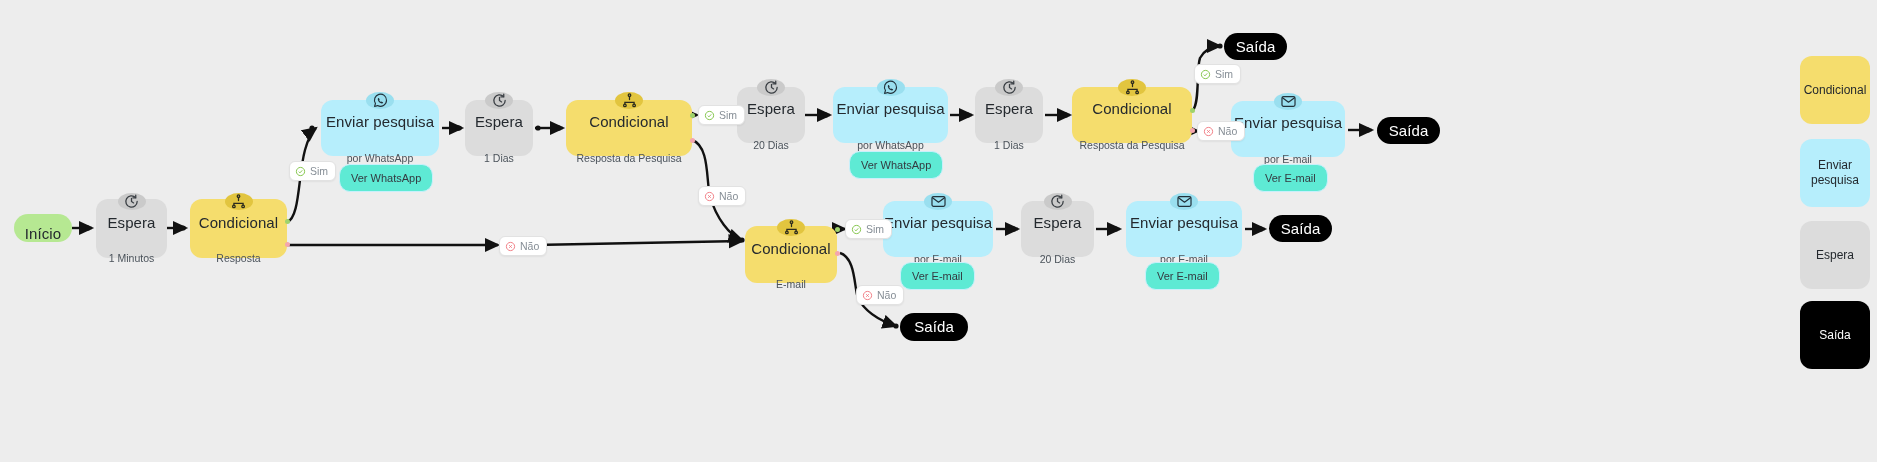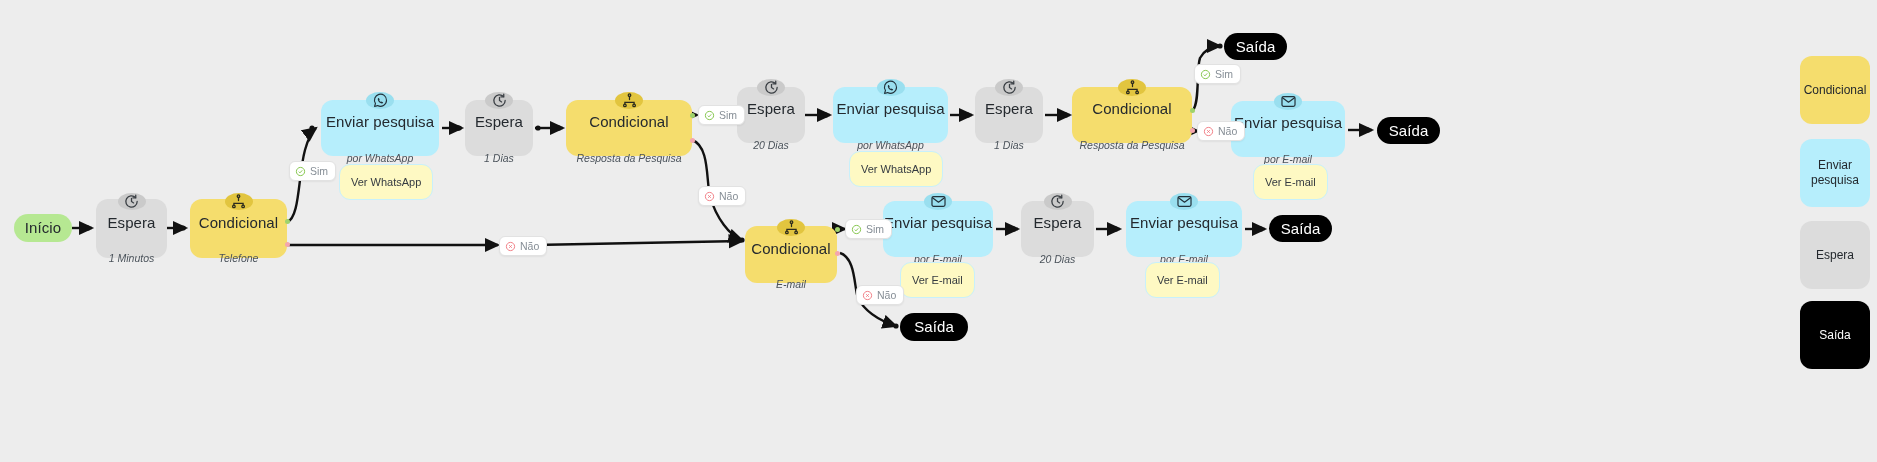--- a/index.html
+++ b/index.html
@@ -41,21 +41,20 @@
     font-size: 15px;
     color: #24292e;
     letter-spacing: .1px;
     white-space: nowrap;
   }
   .node .n-sub {
     font-size: 10.5px;
     color: #4a525a;
     margin-top: 21px;
     white-space: nowrap;
-    font-style: italic;
   }
   .node .n-icon {
     width: 28px;
     height: 28px;
     border-radius: 50%;
     display: flex;
     align-items: center;
     justify-content: center;
     margin-bottom: 4px;
   }
@@ -107,23 +106,23 @@
     color: #868e96;
     box-shadow: 0 1px 2px rgba(0,0,0,.06);
     white-space: nowrap;
   }
   .chip svg { display: block; }
 
   
   .ver-btn {
     position: absolute;
     box-sizing: border-box;
-    height: 36px;
+    height: 28px;
     padding: 0 11px;
-    background: #fef9c3;
+    background: #5eead4;
     border: 1.5px solid #c8f0fb;
     border-radius: 11px;
     display: flex;
     align-items: center;
     justify-content: center;
     font-size: 11px;
     color: #343a40;
     white-space: nowrap;
   }
 
@@ -228,21 +227,21 @@
       <circle cx="1231" cy="131" r="2.6"></circle>
       <circle cx="882" cy="229" r="2.6"></circle>
       <circle cx="1220" cy="46" r="2.6"></circle>
       <circle cx="896" cy="326" r="2.6"></circle>
       <circle cx="742" cy="240" r="2.6"></circle>
       <circle cx="459" cy="128" r="2.6"></circle>
       <circle cx="538" cy="128" r="2.6"></circle>
     </g>
   </svg>
 
-  <div class="node n-start" style="left:14px; top:214px; width:58px; height:28px;">
+  <div class="node n-start" style="left:14px; top:214px; width:58px; height:28px;justify-content:flex-end;">
     <div class="n-title">Início</div>
   </div>
 
   <div class="node n-wait" style="left:96px; top:199px; width:71px; height:59px;">
     <div class="n-icon">
       <svg width="17" height="17" viewBox="0 0 24 24" fill="none" stroke="#3a3f44" stroke-width="1.8" stroke-linecap="round">
         <path d="M20 12a8 8 0 1 1-2.3-5.6"></path>
           <path d="M18 3v4h-4"></path>
           <path d="M12 7.5V12l3 2"></path>
       </svg>
@@ -254,21 +253,21 @@
   <div class="node n-cond" style="left:190px; top:199px; width:97px; height:59px;">
     <div class="n-icon">
       <svg width="17" height="17" viewBox="0 0 24 24" fill="none" stroke="#2b2b1e" stroke-width="1.8" stroke-linecap="round">
         <circle cx="12" cy="4.5" r="1.8"></circle>
           <circle cx="5.5" cy="19" r="1.8"></circle>
           <circle cx="18.5" cy="19" r="1.8"></circle>
         <path d="M12 6.3v4.4M5.5 17.2v-2.6h13v2.6M5.5 14.6h13"></path>
       </svg>
     </div>
     <div class="n-title">Condicional</div>
-    <div class="n-sub">Telefone</div>
+    <div class="n-sub">Resposta</div>
   </div>
   <div class="port port-yes" style="left:285px; top:219px;"></div>
   <div class="port port-no" style="left:285px; top:242px;"></div>
 
   <div class="node n-send" style="left:321px; top:100px; width:118px; height:56px;">
     <div class="n-icon">
       <svg width="17" height="17" viewBox="0 0 24 24" fill="none" stroke="#22313a" stroke-width="1.6" stroke-linecap="round" stroke-linejoin="round">
         <path d="M20.5 11.8a8.5 8.5 0 0 1-12.6 7.4L3.6 20.4l1.3-4.2A8.5 8.5 0 1 1 20.5 11.8z"></path>
         <path d="M9.2 8.6c.3-.1.6 0 .8.4l.7 1.4c.1.3 0 .6-.2.8l-.4.4c.6 1.2 1.4 2 2.6 2.6l.4-.4c.2-.2.5-.3.8-.2l1.4.7c.4.2.5.5.4.8-.2.7-1 1.2-1.8 1.1-2.6-.3-5.4-3.1-5.7-5.7-.1-.8.3-1.6 1-1.9z" fill="#22313a" stroke="none"></path>
       </svg>

